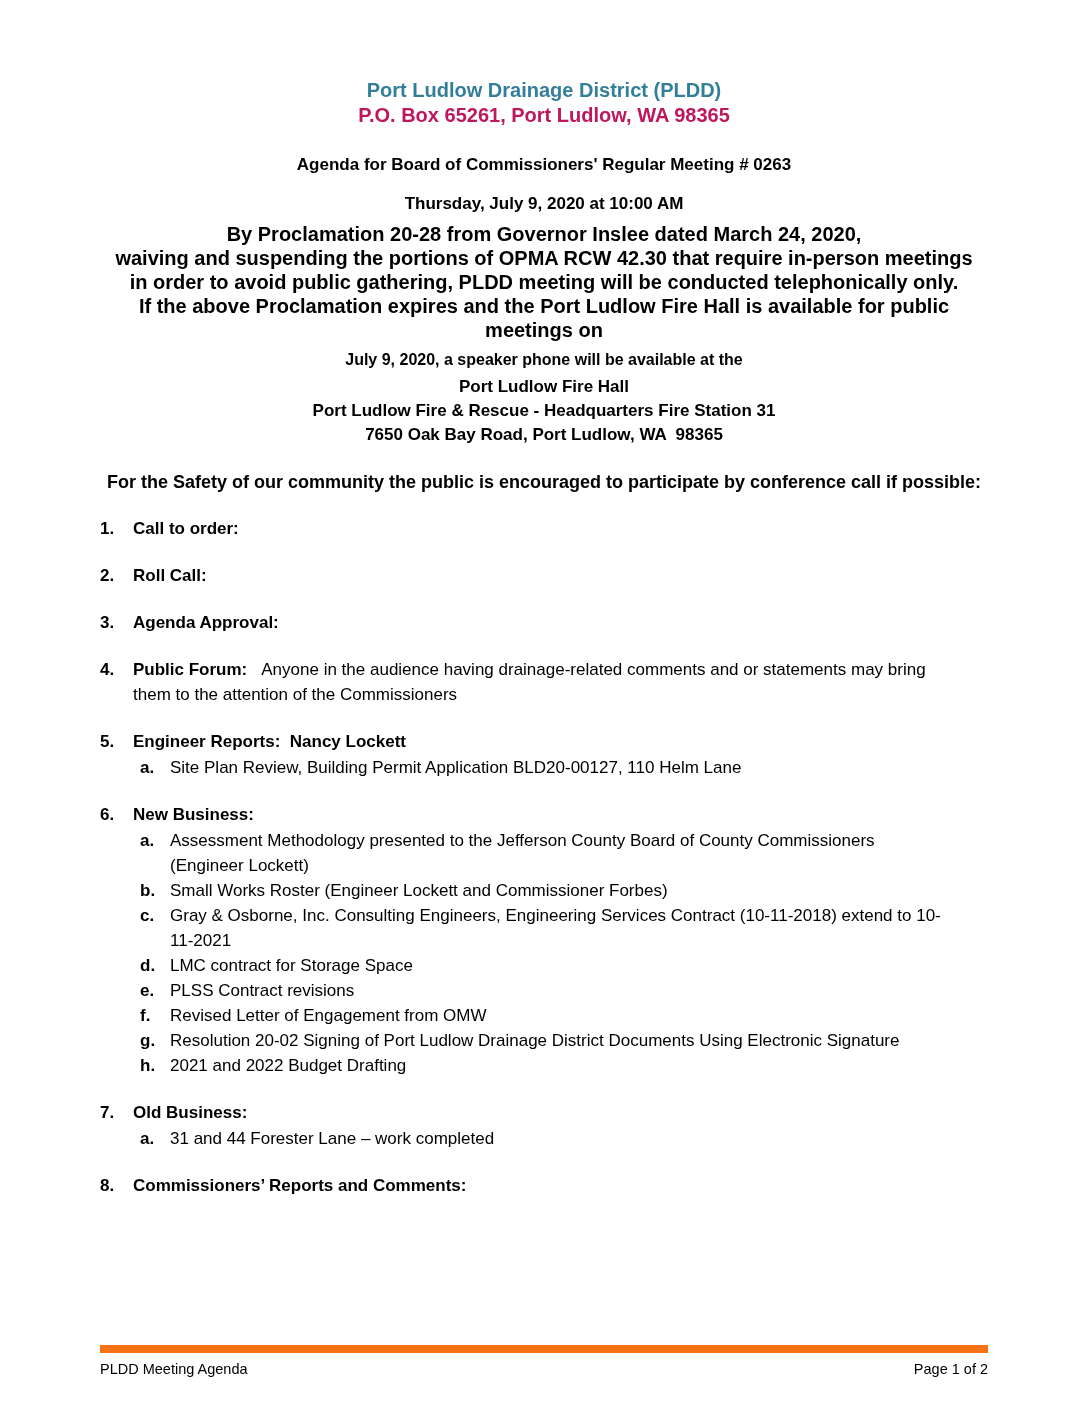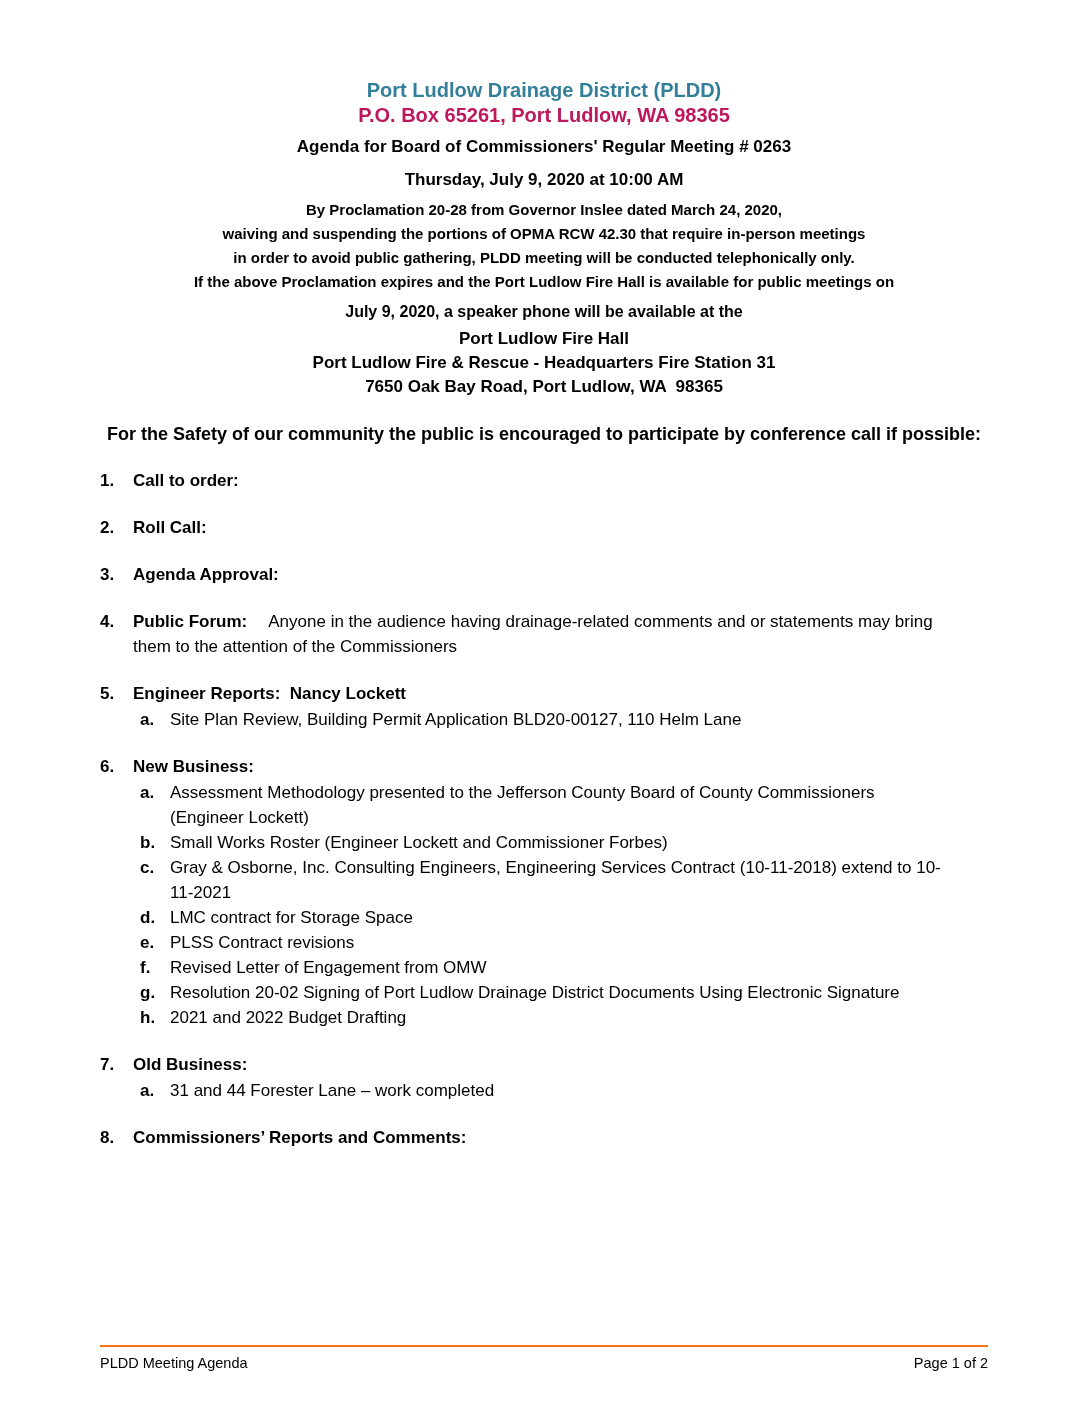--- a/index.html
+++ b/index.html
@@ -23,37 +23,37 @@
   
   .org-title, .org-address {
     color: #337f99;
     font-weight: bold;
     font-size: 20px;
     line-height: 25px;
     text-align: center;
     white-space: pre-wrap;
   }
   .agenda-title {
-    margin-top: 7px;
+    margin-top: 25px;
     font-weight: bold;
     font-size: 17px;
     line-height: 24px;
     text-align: center;
   }
   .meeting-datetime {
-    margin-top: 9px;
+    margin-top: 15px;
     font-weight: bold;
     font-size: 17px;
     line-height: 24px;
     text-align: center;
   }
   .proclamation {
     margin-top: 6px;
     font-weight: bold;
-    font-size: 15px;
+    font-size: 20px;
     line-height: 24px;
     text-align: center;
   }
   .speaker-line {
     margin-top: 6px;
     font-weight: bold;
     font-size: 16px;
     line-height: 24px;
     text-align: center;
   }
@@ -95,21 +95,21 @@
   }
   .item-body {
     flex: 1 1 auto;
     max-width: 820px;
   }
   .item-title {
     font-weight: bold;
     white-space: pre-wrap;
   }
   .item-desc {
-    margin-left: 21px;
+    margin-left: 14px;
   }
   .sub-items {
     margin-top: 1px;
     padding-left: 7px;
   }
   .sub-item {
     display: flex;
   }
   .sub-letter {
     flex: 0 0 30px;
@@ -119,21 +119,21 @@
     flex: 1 1 auto;
     max-width: 780px;
   }
 
   
   .footer {
     position: absolute;
     left: 100px;
     right: 100px;
     top: 1345px;
-    border-top: 2px solid #f97316;
+    border-top: 8px solid #f97316;
     padding-top: 7px;
     display: flex;
     justify-content: space-between;
     font-size: 14.5px;
     line-height: 18px;
   }
 </style>
 </head>
 <body>
 

